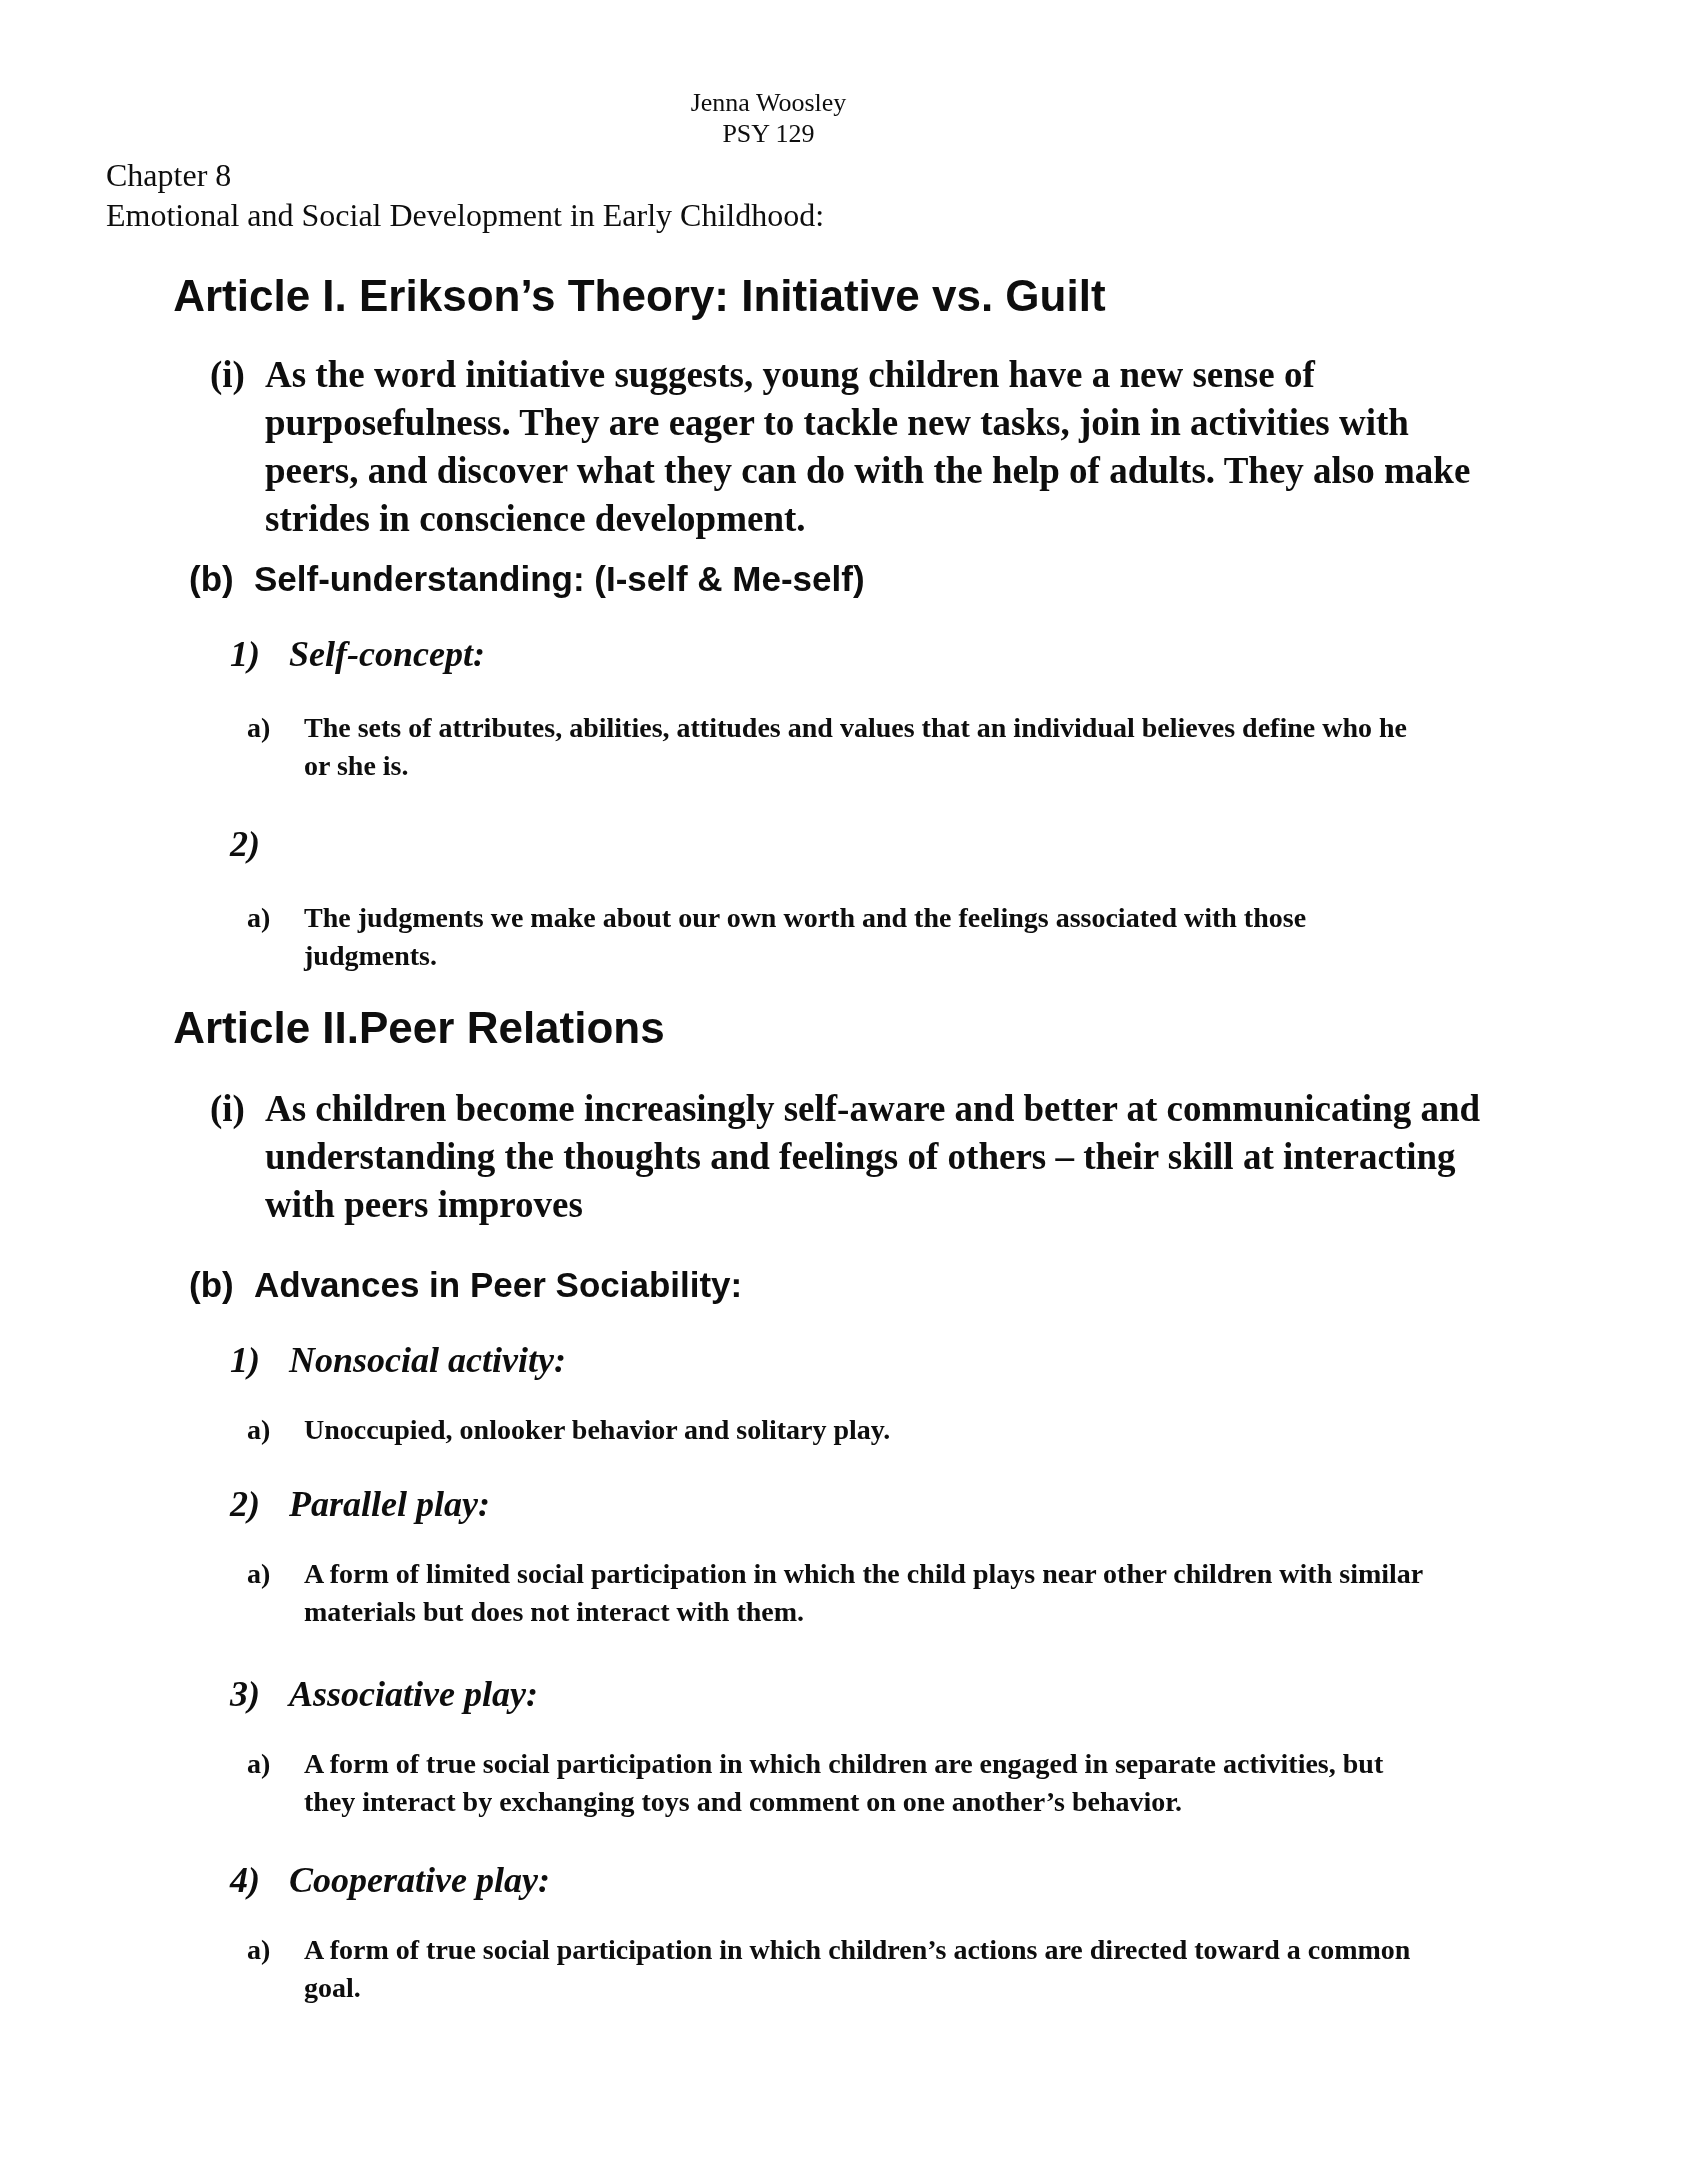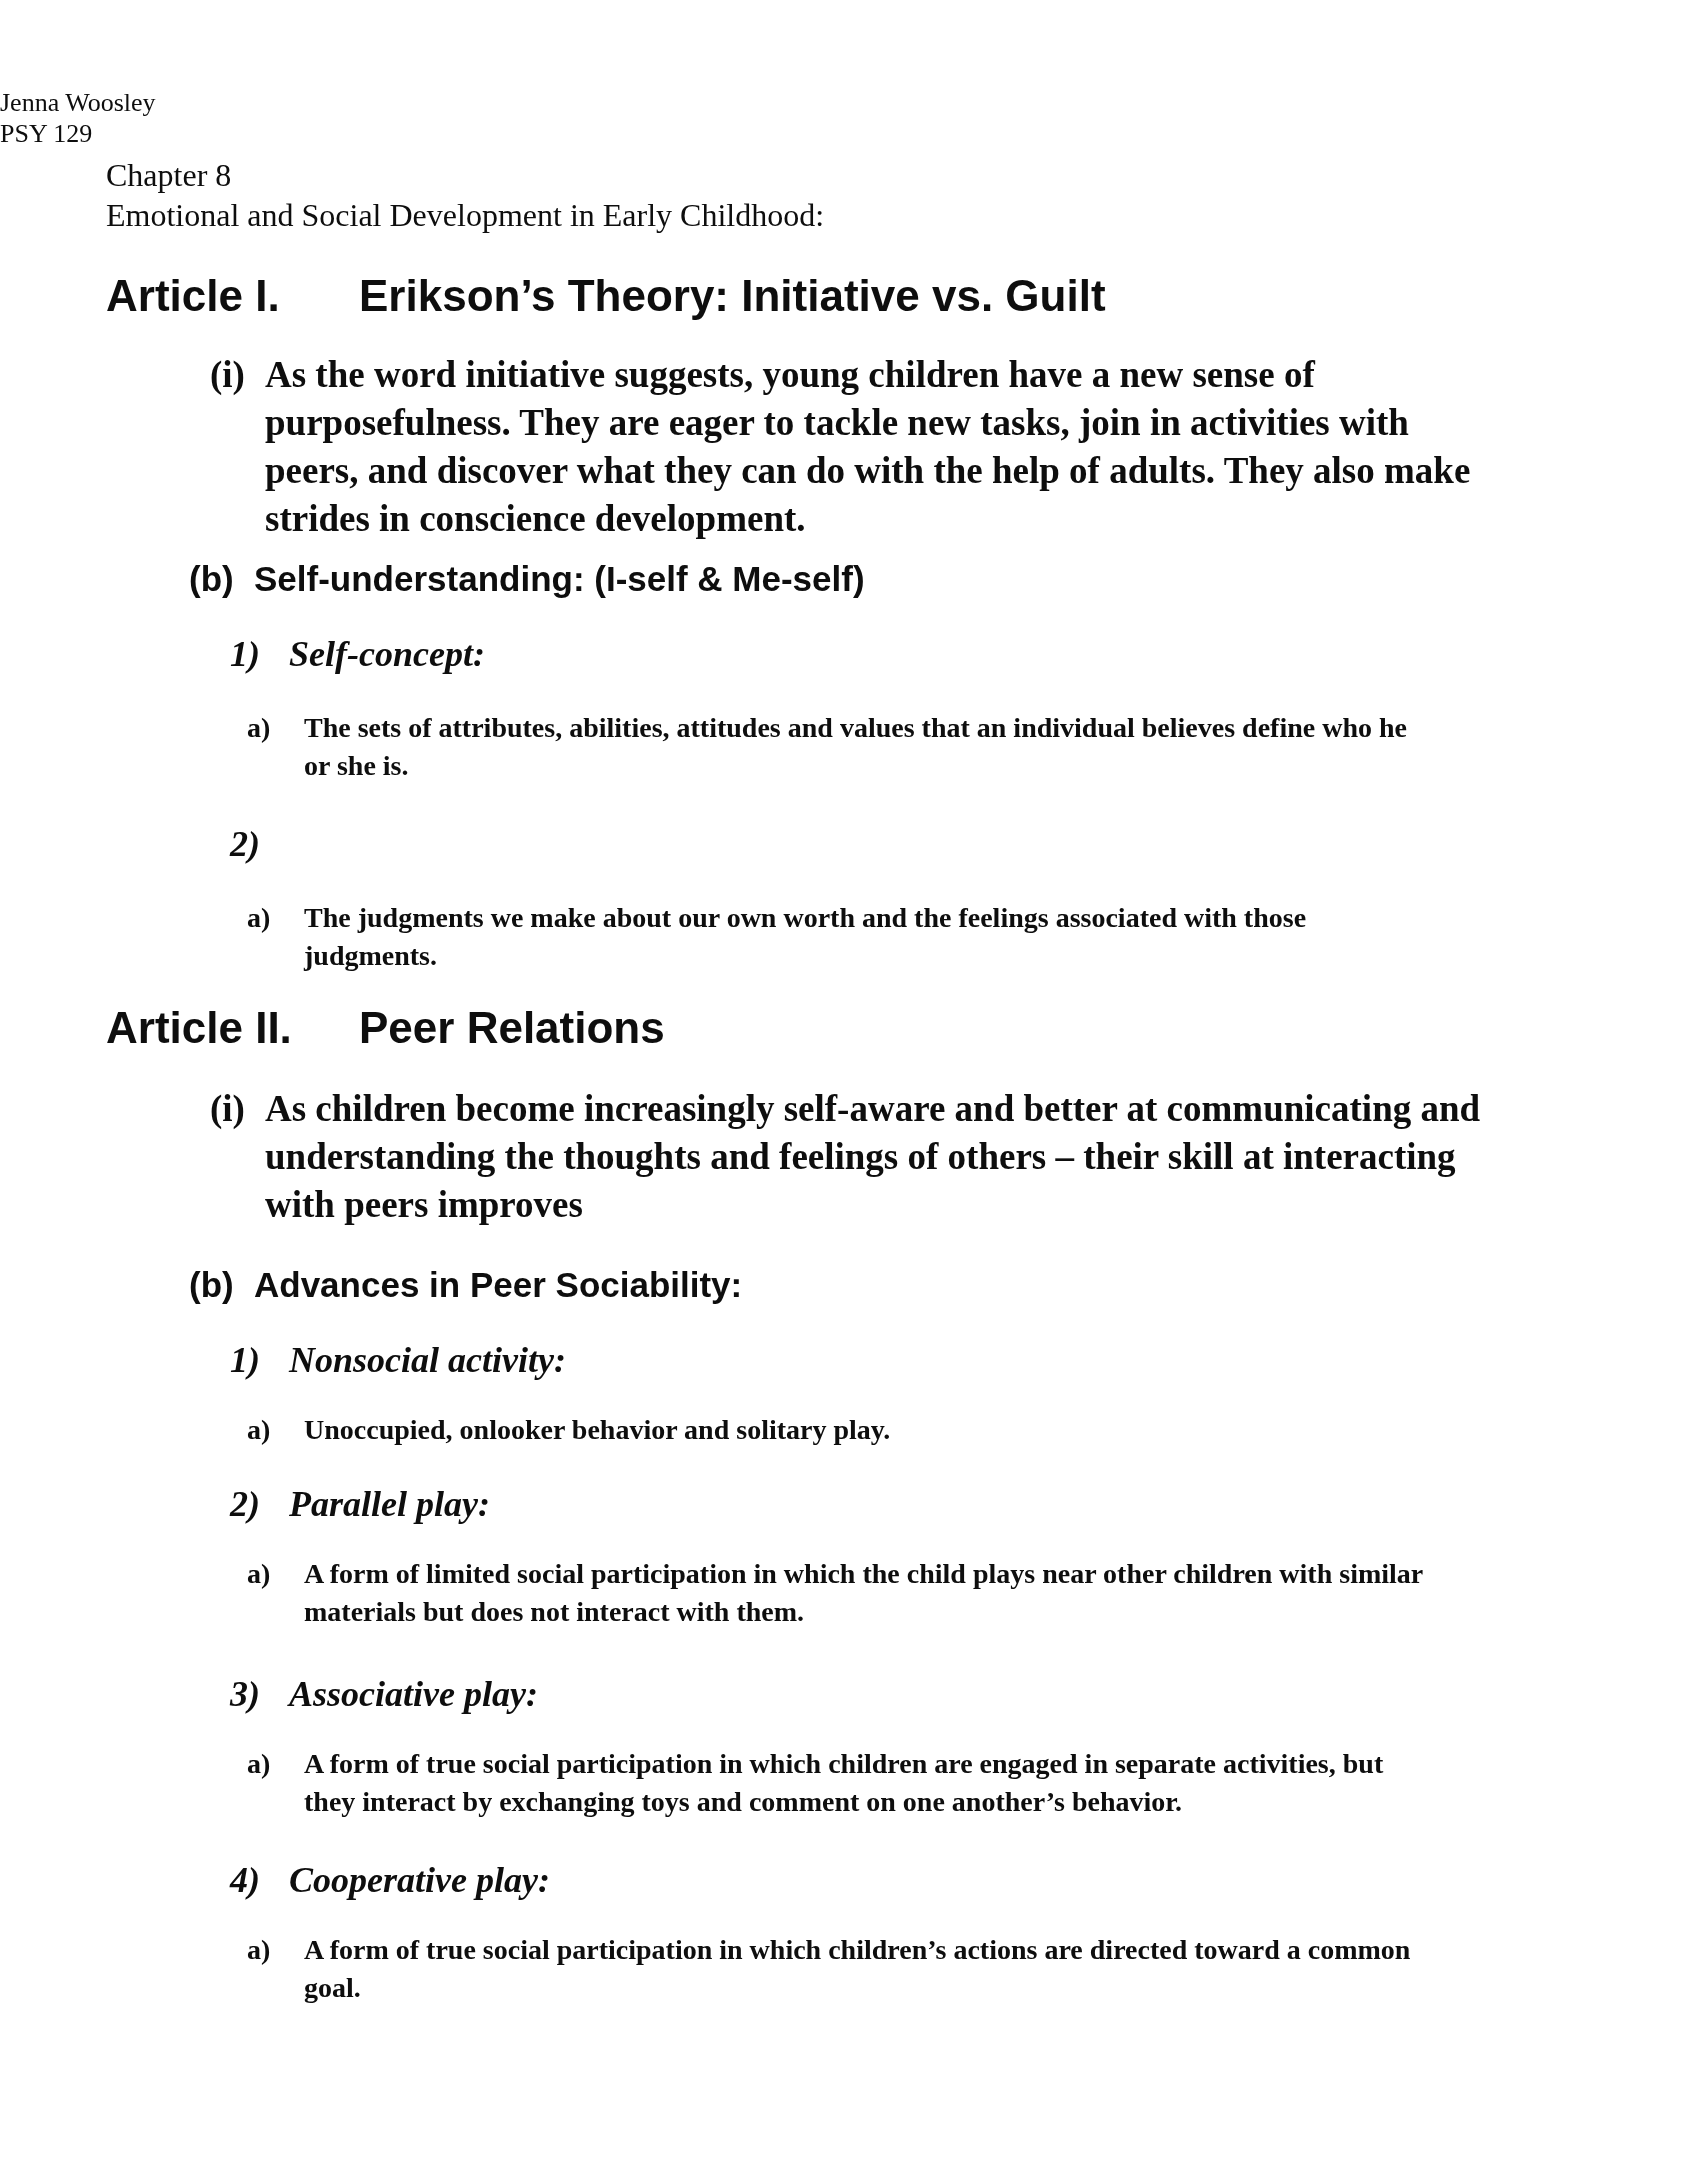--- a/index.html
+++ b/index.html
@@ -9,39 +9,39 @@
     color:#0e0e0e;
     position:relative;
     margin:0 auto;
     font-family:"Liberation Serif", serif;
     overflow:hidden;
     box-sizing:border-box;
   }
   .doc-header {
     padding-top:87px;
     padding-right:146px;
-    text-align:left;
+    text-align:center;
     font-size:26px;
     line-height:31px;
   }
   .chapter-block {
     margin:6px 0 0 106px;
     font-size:32px;
     line-height:40px;
   }
   .article-heading {
     margin:0 0 0 106px;
     font-family:"Liberation Sans", sans-serif;
     font-weight:bold;
     font-size:44px;
     line-height:50px;
     display:flex;
     white-space:pre;
   }
-  .article-heading .art-num { flex:0 0 253px; }
+  .article-heading .art-num { flex:0 0 253px;text-align:right; }
 
   .li { display:flex; box-sizing:border-box; }
   .li .marker { flex:0 0 auto; }
   .li .text { flex:1 1 auto; white-space:pre-line; padding-right:40px; }
 
   .level-i { padding-left:210px; font-weight:bold; font-size:37px; line-height:48px; }
   .level-i .marker { width:55px; }
 
   .level-b { padding-left:189px; font-family:"Liberation Sans", sans-serif;
              font-weight:bold; font-size:35px; line-height:44px; }

